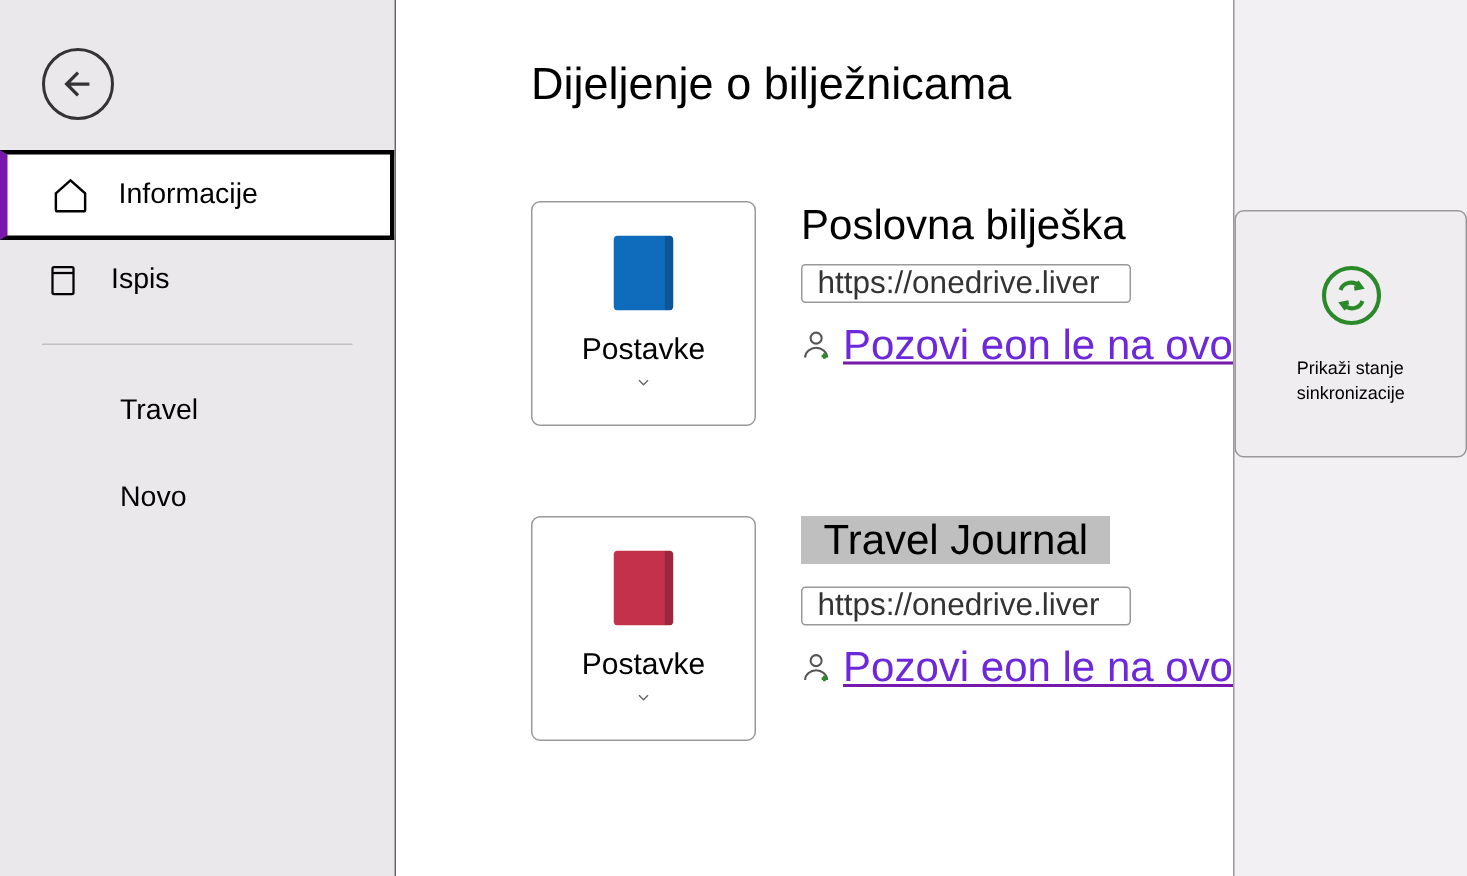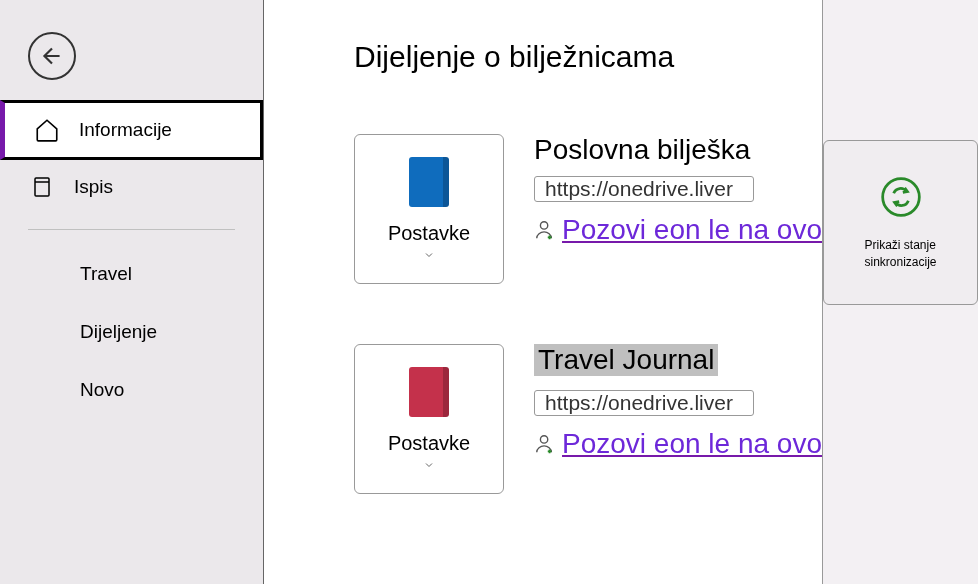--- a/index.html
+++ b/index.html
@@ -23,21 +23,21 @@
     
     .notebook-row { display: flex; align-items: flex-start; margin-bottom: 60px; }
     
     .settings-card { width: 150px; height: 150px; border: 1px solid #999; border-radius: 6px; display: flex; flex-direction: column; align-items: center; justify-content: center; cursor: pointer; margin-right: 30px; }
     .notebook-icon { width: 40px; height: 50px; border-radius: 3px; margin-bottom: 15px; border-right: 6px solid rgba(0,0,0,0.2); }
     .settings-label { font-size: 20px; color: #000; }
     .chevron { margin-top: 4px; }
     
     .notebook-info { flex: 1; overflow: hidden; }
     .notebook-title { font-size: 28px; color: #000; margin-bottom: 10px; white-space: nowrap; overflow: hidden; }
-    .notebook-title.highlighted { background: #bfbfbf; display: inline-block; padding: 0 4px; }
+    .notebook-title.highlighted { background: #bfbfbf; display: inline-block; padding: 0 15px; }
     .url-box { border: 1px solid #999; border-radius: 3px; padding: 0 10px; font-size: 21px; color: #333; margin-bottom: 12px; white-space: nowrap; overflow: hidden; max-width: 220px; }
     .invite-link { display: flex; align-items: center; font-size: 28px; color: #6d28d9; text-decoration: underline; text-decoration-color: #7719aa; cursor: pointer; white-space: nowrap; }
     .invite-link .person-icon { margin-right: 6px; }
     
     .right-panel { width: 180px; border-left: 1px solid #999; padding-top: 140px; display: flex; justify-content: center; }
     
     .sync-card { width: 155px; height: 165px; border: 1px solid #999; border-radius: 6px; background: #f0edf0; display: flex; flex-direction: column; align-items: center; justify-content: center; cursor: pointer; padding: 10px; }
     .sync-icon { width: 44px; height: 44px; margin-bottom: 18px; }
     .sync-label { font-size: 12px; text-align: left; line-height: 1.4; }
   </style>
@@ -68,23 +68,20 @@
       </svg>
     </span>
     <span class="nav-label">Ispis</span>
   </div>
 
 
   <div class="divider"></div>
 
   <div class="sub-item">
     <span class="sub-label">Travel</span>
-  </div>
-  <div class="sub-item">
-    <span class="sub-label">Dijeljenje</span>
   </div>
   <div class="sub-item">
     <span class="sub-label">Novo</span>
   </div>
 </div>
 
 <div class="main">
   <h1 class="page-title">Dijeljenje o bilježnicama</h1>
 
   <div class="notebook-row">

